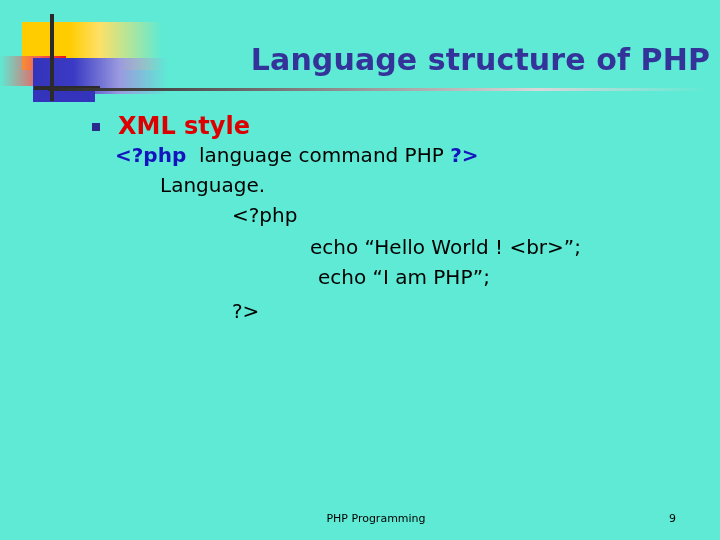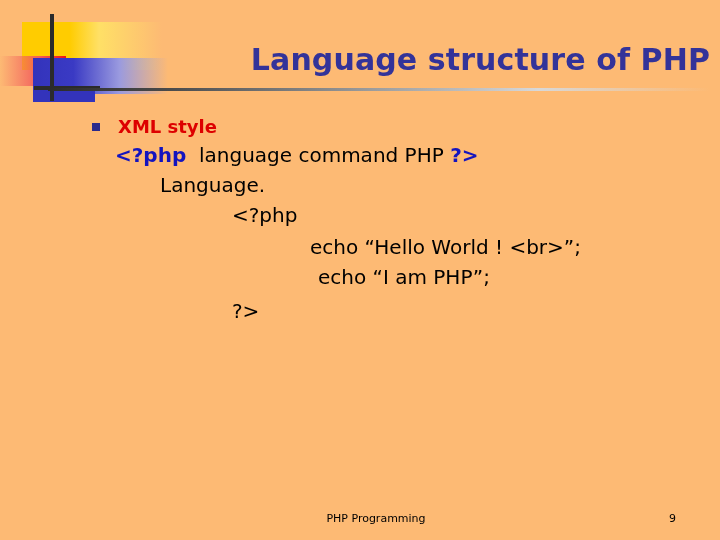--- a/index.html
+++ b/index.html
@@ -11,21 +11,21 @@
     width: 720px;
     height: 540px;
     overflow: hidden;
     font-family: "DejaVu Sans", sans-serif;
     position: relative;
   }
 
   .slide {
     position: absolute;
     inset: 0;
-    background: #fdba74;
+    background: #5eead4;
   }
 
   
   .deco {
     position: absolute;
     left: 0;
     top: 0;
     width: 230px;
     height: 115px;
     pointer-events: none;
@@ -127,21 +127,21 @@
     position: absolute;
     left: 92px;
     top: 11px;
     width: 8px;
     height: 8px;
     background: #2A2A8C;
   }
   .t-red {
     color: #DD0000;
     font-weight: bold;
-    font-size: 18px;
+    font-size: 24px;
   }
   .t-blue {
     color: #1414BE;
     font-weight: bold;
   }
   .l-php    { padding-left: 115px; font-size: 20px; line-height: 30px; height: 30px; }
   .l-ex     { padding-left: 160px; font-size: 20px; line-height: 30px; height: 30px; }
   .l-open   { padding-left: 232px; font-size: 20px; line-height: 30px; height: 32px; }
   .l-echo1  { padding-left: 310px; font-size: 20px; line-height: 30px; height: 30px; }
   .l-echo2  { padding-left: 310px; font-size: 20px; line-height: 30px; height: 30px; margin-left: 8px; }

